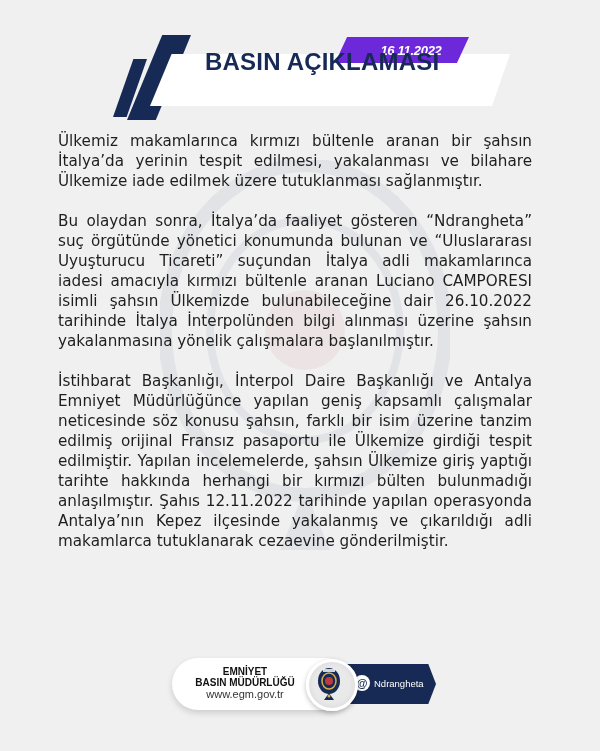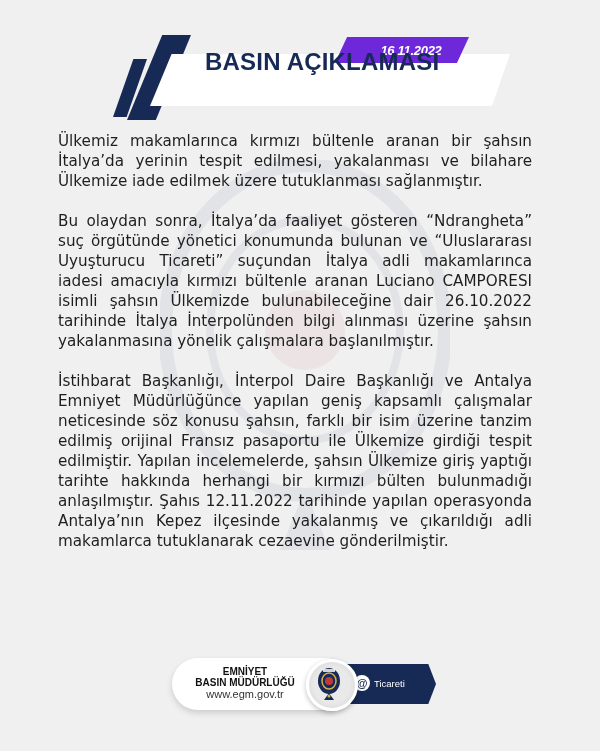--- a/index.html
+++ b/index.html
@@ -106,21 +106,21 @@
 
 <div class="content">
   <p>Ülkemiz makamlarınca kırmızı bültenle aranan bir şahsın İtalya’da yerinin tespit edilmesi, yakalanması ve bilahare Ülkemize iade edilmek üzere tutuklanması sağlanmıştır.</p>
   <p>Bu olaydan sonra, İtalya’da faaliyet gösteren “Ndrangheta” suç örgütünde yönetici konumunda bulunan ve “Uluslararası Uyuşturucu Ticareti” suçundan İtalya adli makamlarınca iadesi amacıyla kırmızı bültenle aranan Luciano CAMPORESI isimli şahsın Ülkemizde bulunabileceğine dair 26.10.2022 tarihinde İtalya İnterpolünden bilgi alınması üzerine şahsın yakalanmasına yönelik çalışmalara başlanılmıştır.</p>
   <p>İstihbarat Başkanlığı, İnterpol Daire Başkanlığı ve Antalya Emniyet Müdürlüğünce yapılan geniş kapsamlı çalışmalar neticesinde söz konusu şahsın, farklı bir isim üzerine tanzim edilmiş orijinal Fransız pasaportu ile Ülkemize girdiği tespit edilmiştir. Yapılan incelemelerde, şahsın Ülkemize giriş yaptığı tarihte hakkında herhangi bir kırmızı bülten bulunmadığı anlaşılmıştır. Şahıs 12.11.2022 tarihinde yapılan operasyonda Antalya’nın Kepez ilçesinde yakalanmış ve çıkarıldığı adli makamlarca tutuklanarak cezaevine gönderilmiştir.</p>
 </div>
 
 <div class="foot-tab"></div>
 <div class="foot-handle">
   <span class="at-icon">@</span>
-  <span class="h">Ticareti</span>
+  <span class="h">Ndrangheta</span>
 </div>
 <div class="foot-pill"></div>
 <div class="foot-text">
   <div class="l1">EMNİYET</div>
   <div class="l2">BASIN MÜDÜRLÜĞÜ</div>
   <div class="l3">www.egm.gov.tr</div>
 </div>
 <div class="badge-ring">
   <svg width="24" height="34" viewBox="0 0 24 34">
     <ellipse cx="12" cy="14" rx="11" ry="13" fill="#172a55"></ellipse>

